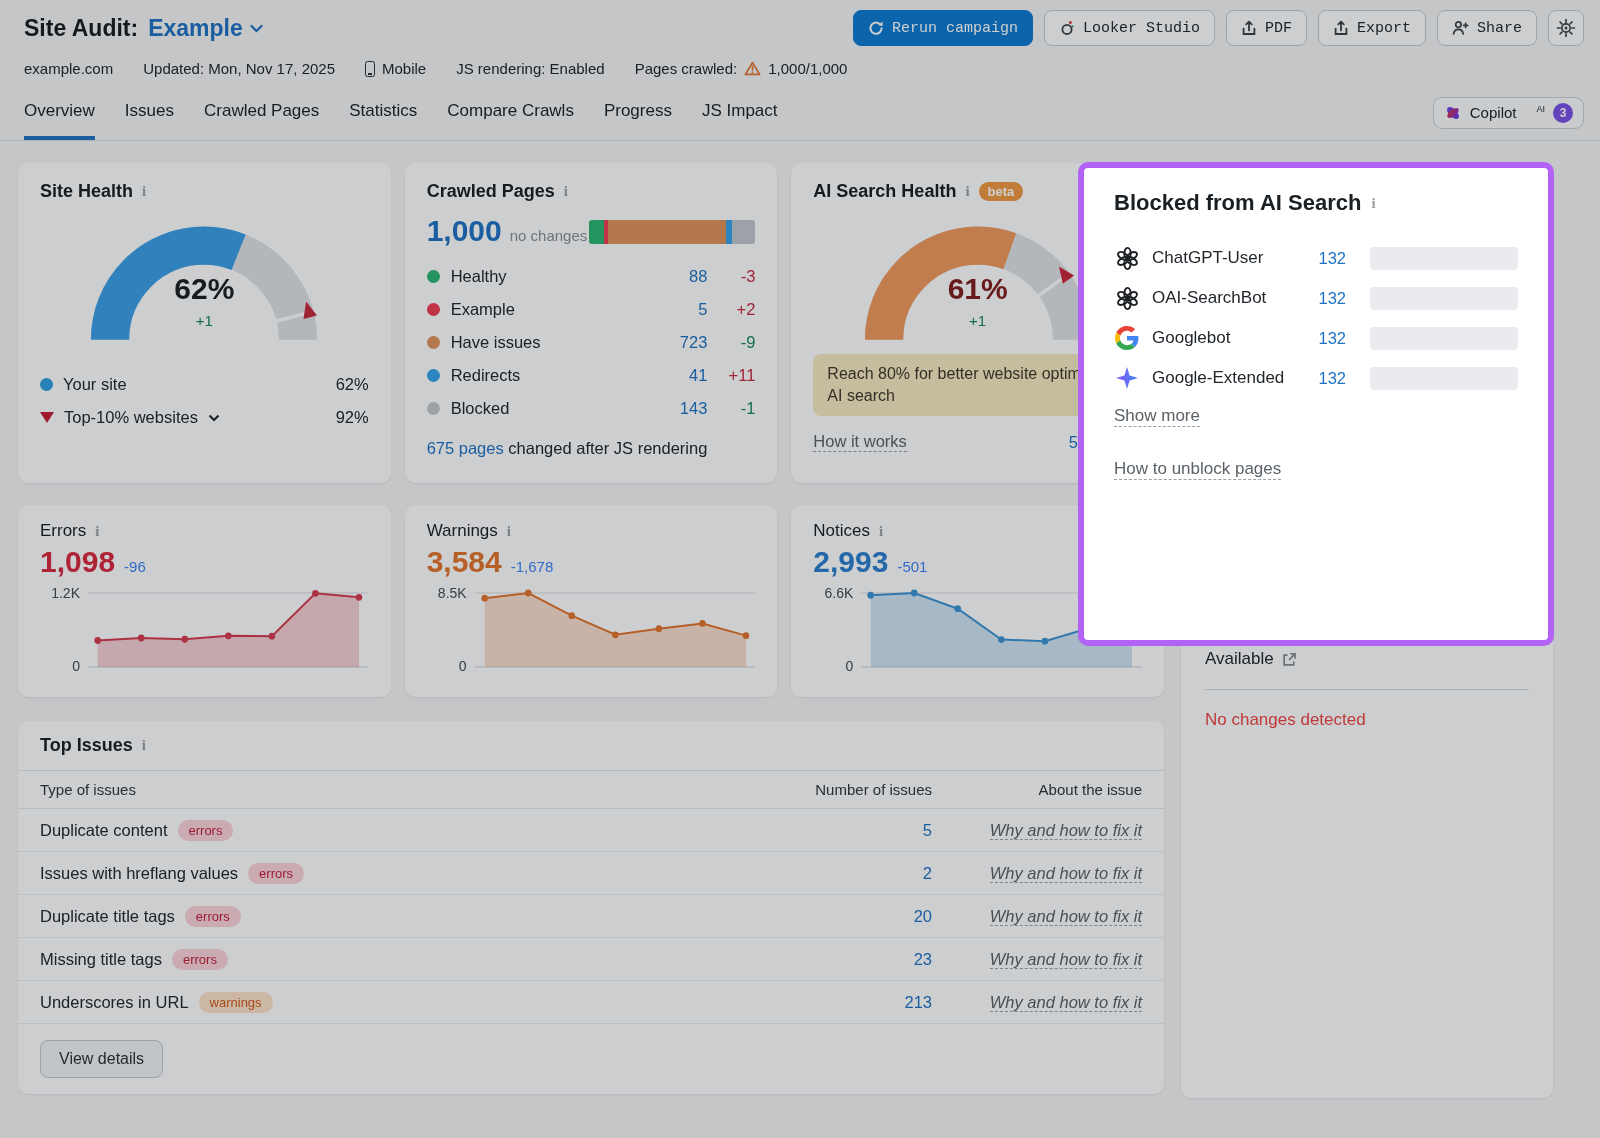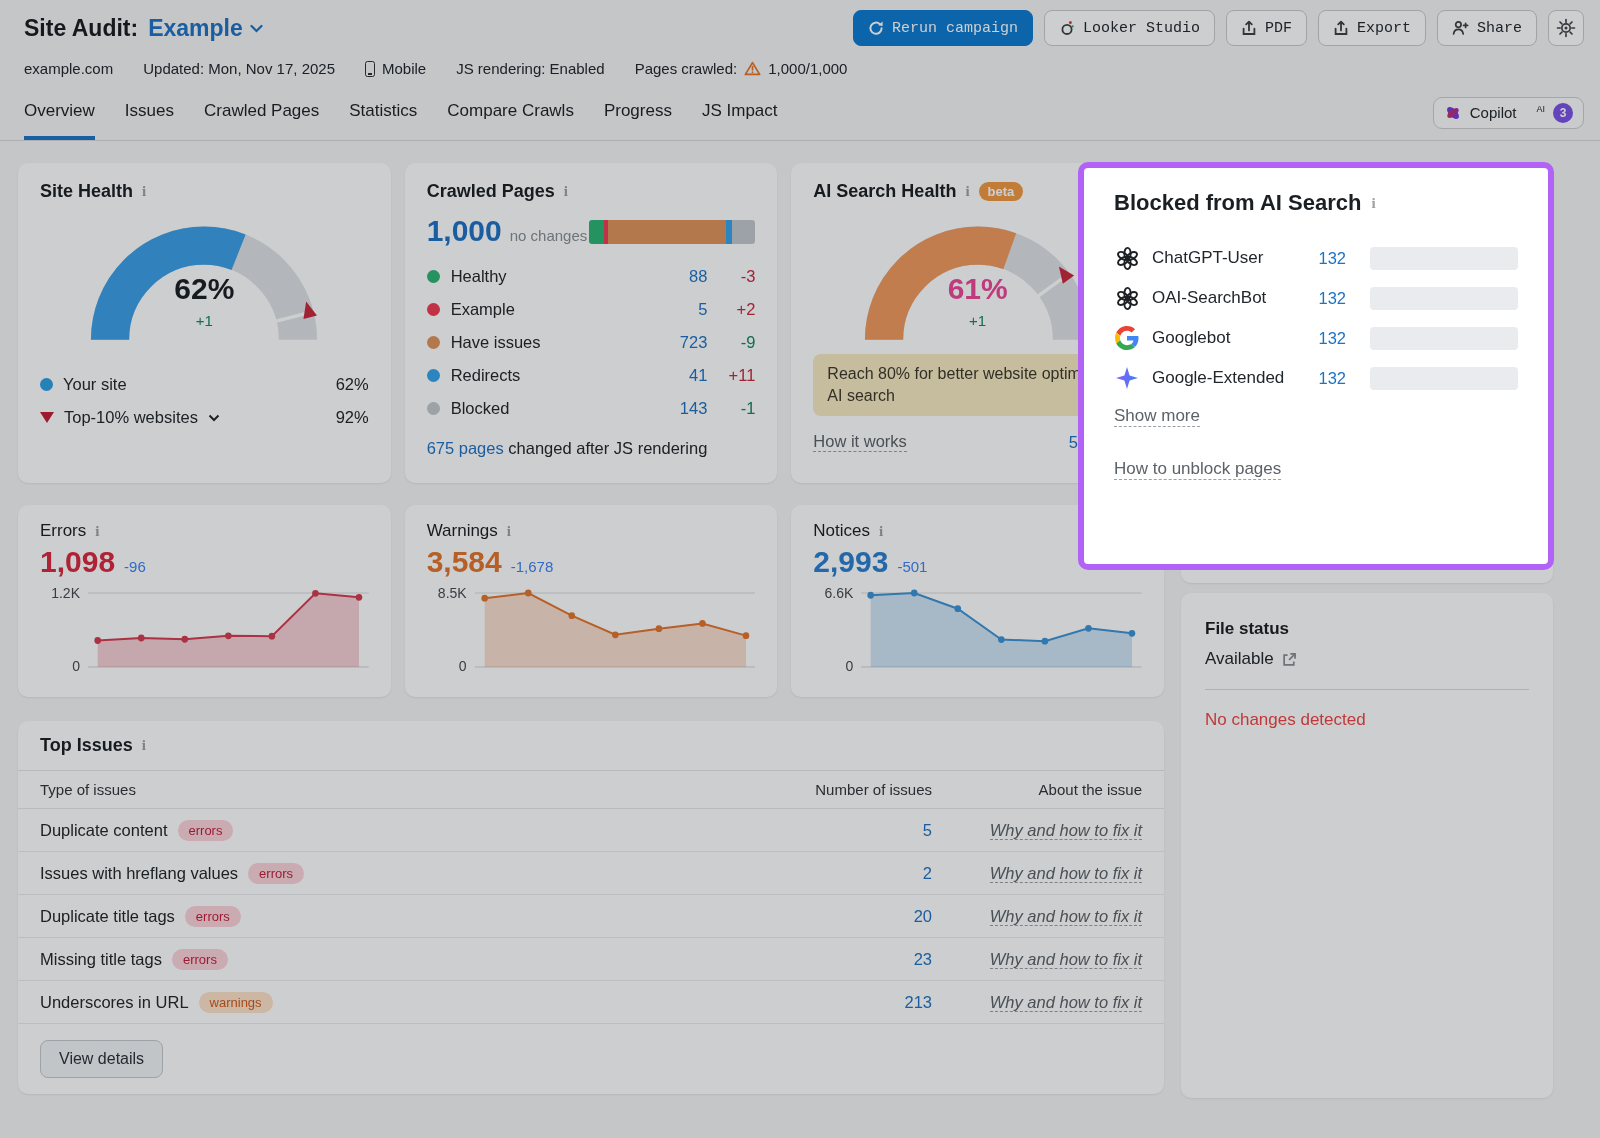--- a/index.html
+++ b/index.html
@@ -42,21 +42,21 @@
   .row1 .card { height:320px; padding:18px 22px; overflow:hidden; }
   .row2 { margin-top:22px; }
   .row2 .card { height:192px; padding:16px 22px; overflow:hidden; }
   .card-title { font-size:18px; font-weight:bold; color:#1a1f24; display:flex; align-items:center; gap:9px; }
   .info { font-size:15px; font-weight:bold; color:#9ba1a6; cursor:pointer; font-family:"Liberation Serif", serif; }
 
   
   .gauge-wrap { position:relative; width:232px; height:132px; margin:16px auto 0; }
   .gauge-wrap svg { width:100%; height:100%; }
   .gauge-value { position:absolute; left:0; right:0; top:54px; text-align:center; font-size:30px; font-weight:bold; color:#1a1f24; }
-  .gauge-value.orange { color:#ec4899; }
+  .gauge-value.orange { color:#7f1d1d; }
   .gauge-delta { position:absolute; left:0; right:0; top:94px; text-align:center; font-size:15px; color:#17865a; }
   .sh-legend { margin-top:18px; }
   .sh-legend-row { display:flex; align-items:center; gap:10px; font-size:16.5px; color:#22272c; height:33px; }
   .sh-legend-val { margin-left:auto; }
   .marker-blue-dot { width:13px; height:13px; border-radius:50%; background:#2f9fe0; flex:none; }
   .marker-red-triangle { width:0; height:0; border-left:7px solid transparent; border-right:7px solid transparent;
     border-top:11px solid #c41e35; flex:none; }
 
   
   .cp-total-row { display:flex; align-items:center; margin-top:16px; }
@@ -116,21 +116,21 @@
   .side-card1 { height:420px; position:relative; }
   .since-text { position:absolute; left:24px; bottom:8px; font-size:17px; color:#5f666c; }
   .side-card2 { height:505px; margin-top:10px; padding:26px 24px; }
   .fs-title { font-size:17px; font-weight:bold; color:#1a1f24; }
   .fs-value { display:flex; align-items:center; gap:8px; font-size:17px; color:#22272c; margin-top:10px; }
   .side-divider { border:none; border-top:1px solid #d7dadd; margin:20px 0; }
   .no-changes { font-size:17px; color:#ef4444; }
 
   
   .dim { position:absolute; inset:0; background:rgba(10,14,18,0.205); z-index:40; }
-  .panel { position:absolute; left:1078px; top:162px; width:476px; height:408px; background:#fff;
+  .panel { position:absolute; left:1078px; top:162px; width:476px; height:484px; background:#fff;
     border:6px solid #b263f5; border-radius:10px; z-index:50; padding:22px 30px; }
   .panel-title { font-size:22px; font-weight:bold; color:#1a1f24; display:flex; align-items:center; gap:10px; }
   .panel-sub { margin-top:18px; font-size:17px; color:#878e95; }
   .bot-rows { margin-top:22px; }
   .bot-row { display:flex; align-items:center; height:40px; }
   .bot-icon { width:26px; height:26px; flex:none; display:flex; align-items:center; justify-content:center; }
   .bot-name { font-size:17px; color:#22272c; margin-left:12px; }
   .bot-val { margin-left:auto; font-size:16.5px; color:#1f72c4; cursor:pointer; }
   .bot-bar { width:148px; height:23px; background:#e9ebee; border-radius:4px; margin-left:24px; overflow:hidden; flex:none; }
   .bot-bar-fill { height:100%; background:#fb8f8f; border-radius:4px 0 0 4px; }

